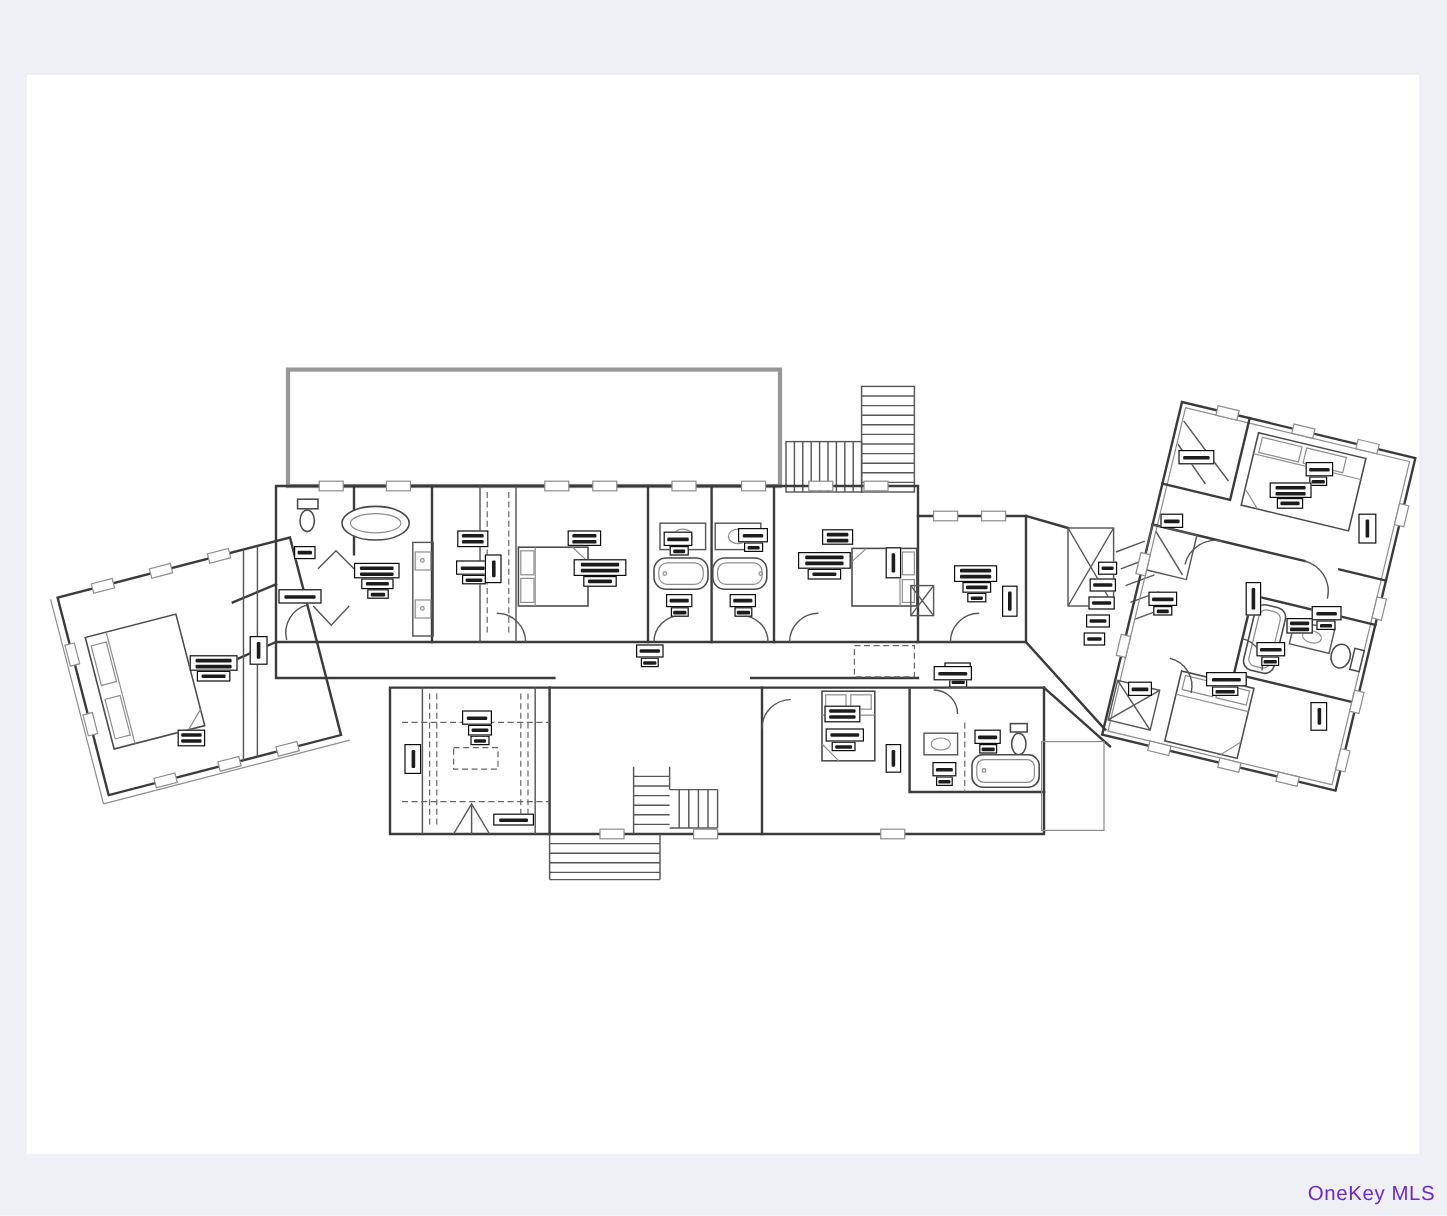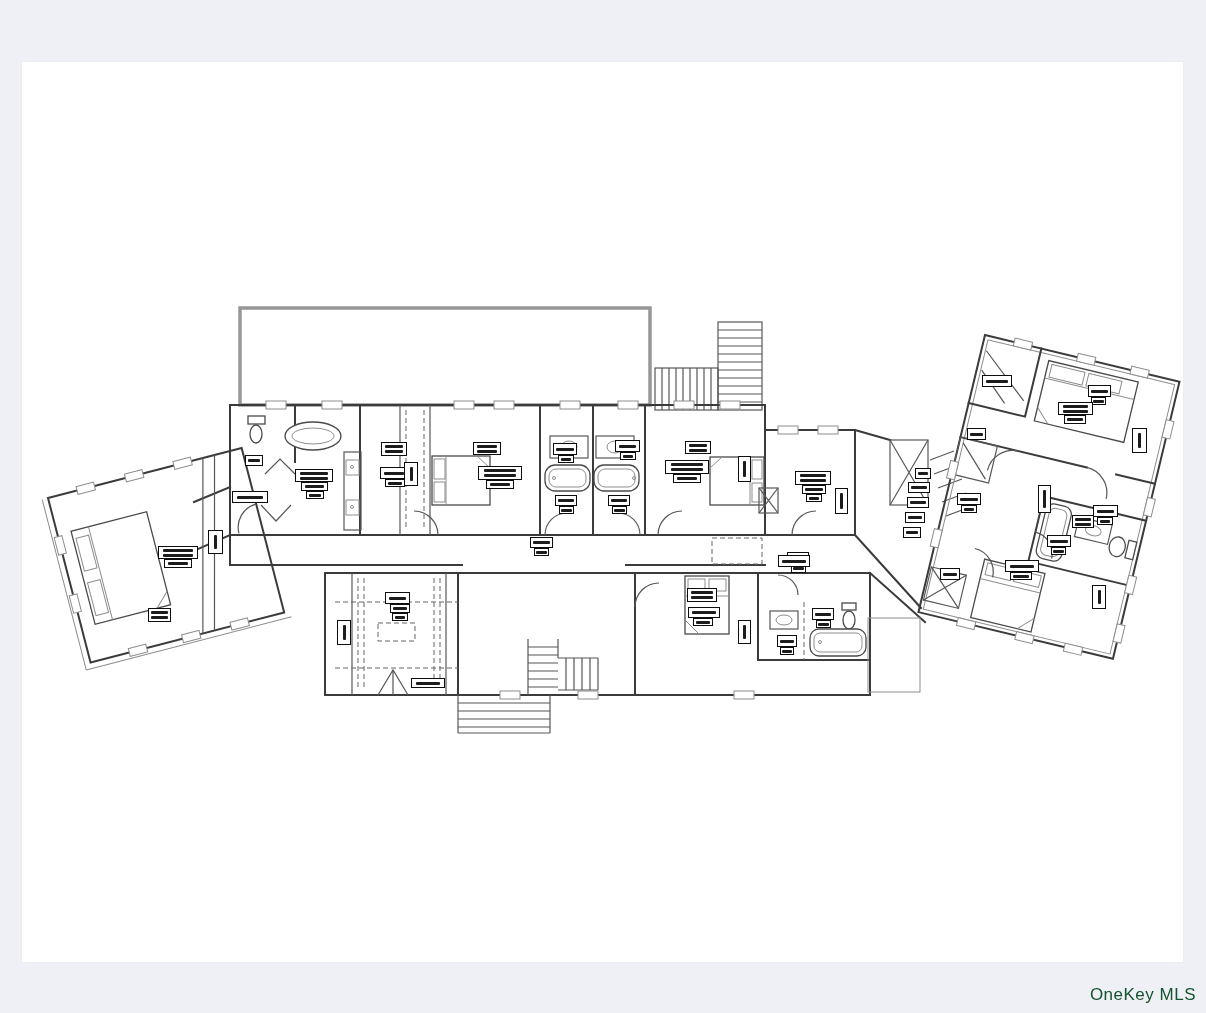--- a/index.html
+++ b/index.html
@@ -5,21 +5,21 @@
   html,body{margin:0;padding:0;}
   body{width:1206px;height:1013px;font-family:"Liberation Sans",sans-serif;}
   .canvas{position:relative;width:1206px;height:1013px;background:#eff0f5;overflow:hidden;}
   .photo-panel{position:absolute;left:22px;top:62px;width:1161px;height:900px;background:#ffffff;box-shadow:0 0 1px rgba(0,0,0,0.08);}
   .plan-svg{position:absolute;left:0;top:0;width:1161px;height:900px;}
   .labels-layer{position:absolute;left:0;top:0;width:1161px;height:900px;}
   .lbl{position:absolute;background:#ffffff;border:1px solid #0d0d0d;box-sizing:border-box;
        display:flex;flex-direction:column;align-items:center;justify-content:center;gap:2px;overflow:hidden;}
   .hbar{width:78%;height:3px;background:#1c1c1c;border-radius:1px;}
   .vbar{width:3px;height:68%;background:#1c1c1c;border-radius:1px;}
-  .watermark{position:absolute;right:10px;bottom:8px;font-size:17px;letter-spacing:0.5px;color:#14532d;}
+  .watermark{position:absolute;right:10px;bottom:8px;font-size:17px;letter-spacing:0.5px;color:#6d28d9;}
   
   .w{stroke:#3b3b3b;stroke-width:2;fill:none;stroke-linecap:square;}
   .w1{stroke:#575757;stroke-width:1.2;fill:none;}
   .lt{stroke:#8d8d8d;stroke-width:1;fill:none;}
   .ltf{stroke:#8d8d8d;stroke-width:1;fill:#ffffff;}
   .fix{stroke:#4a4a4a;stroke-width:1.3;fill:#ffffff;}
   .dash{stroke:#666;stroke-width:1;fill:none;stroke-dasharray:5 3;}
   .deck{stroke:#979797;stroke-width:3.5;fill:#ffffff;}
 </style>
 </head>

